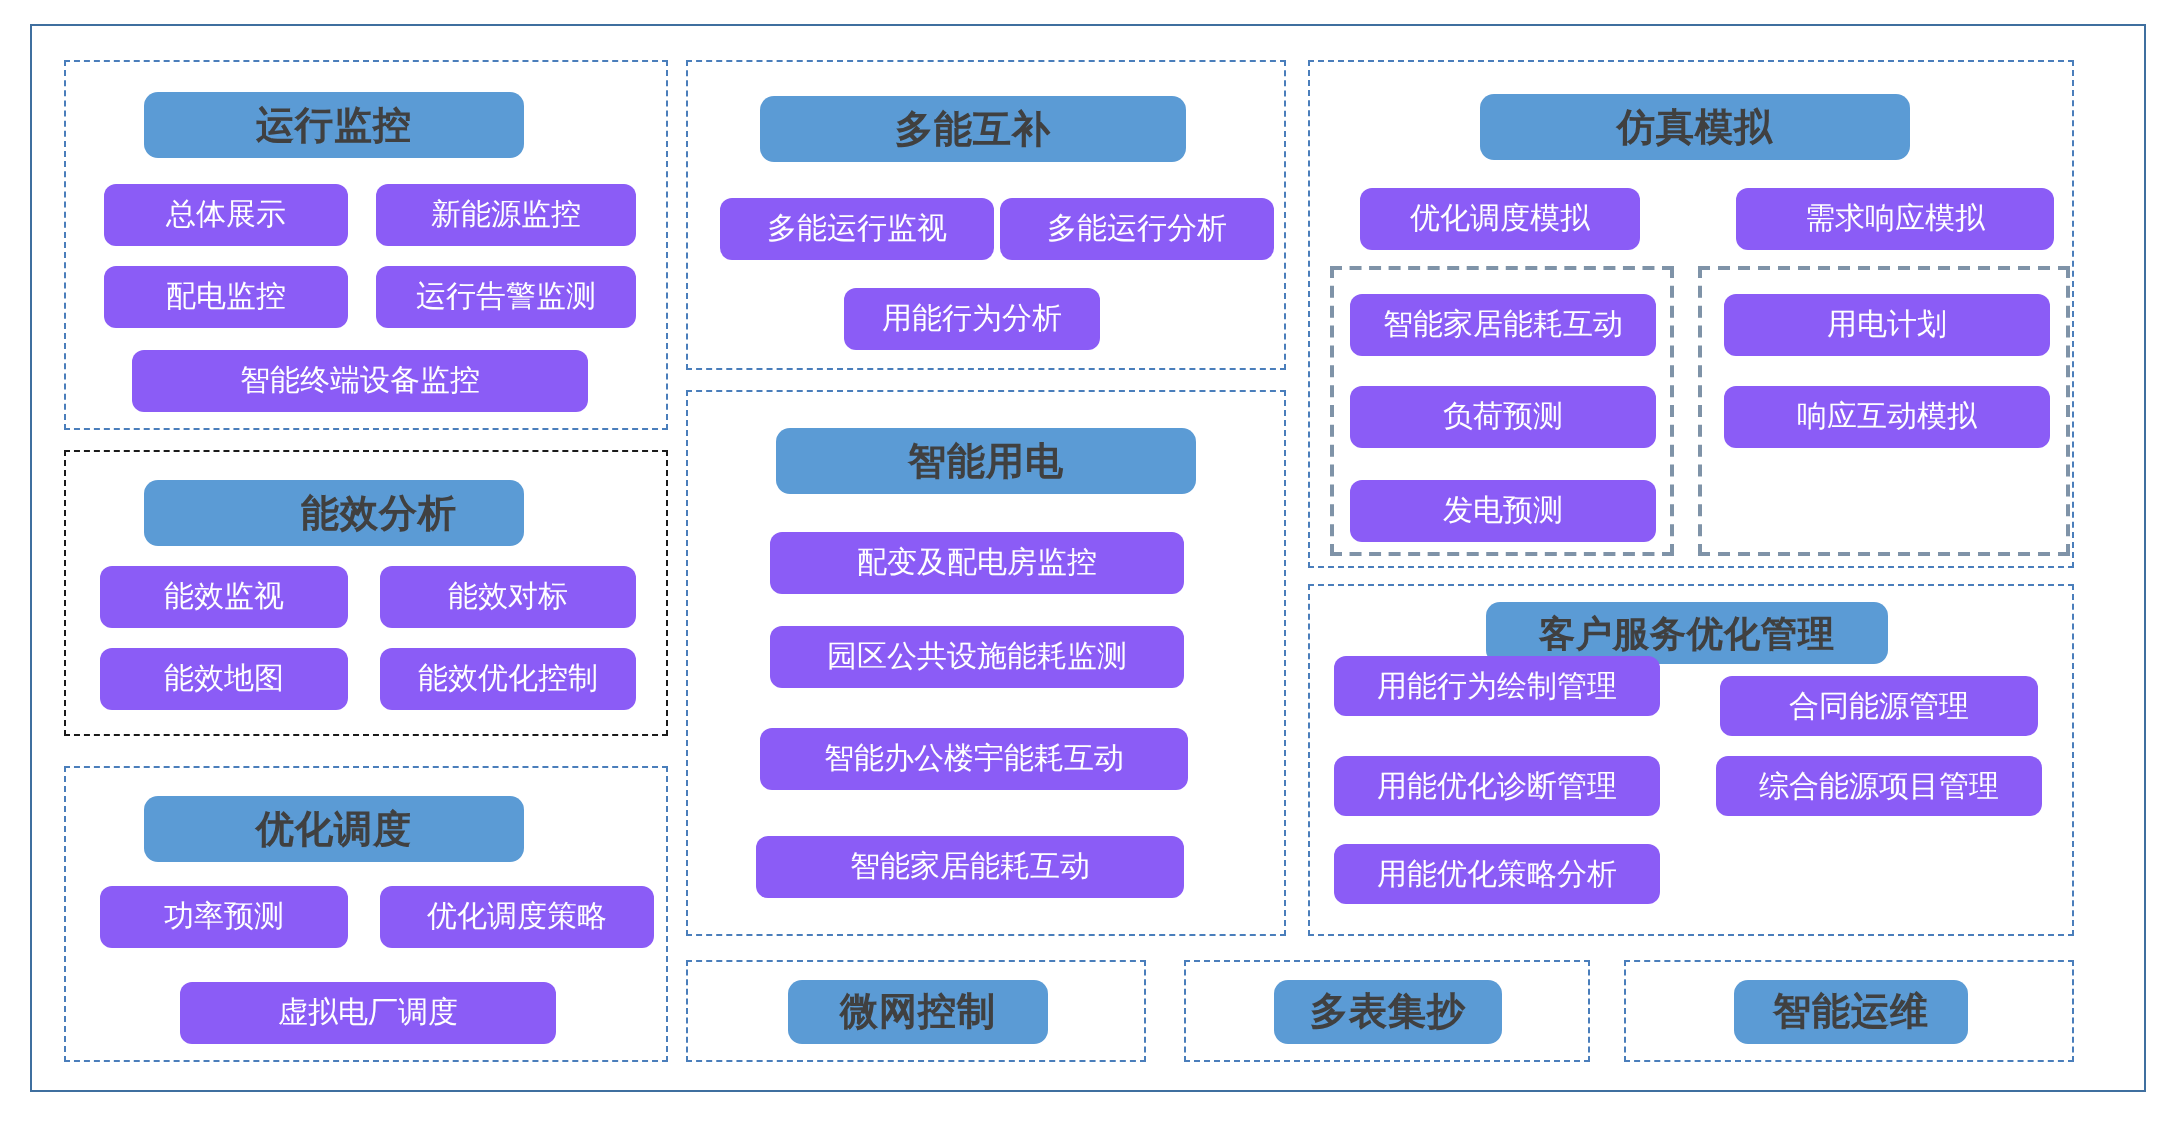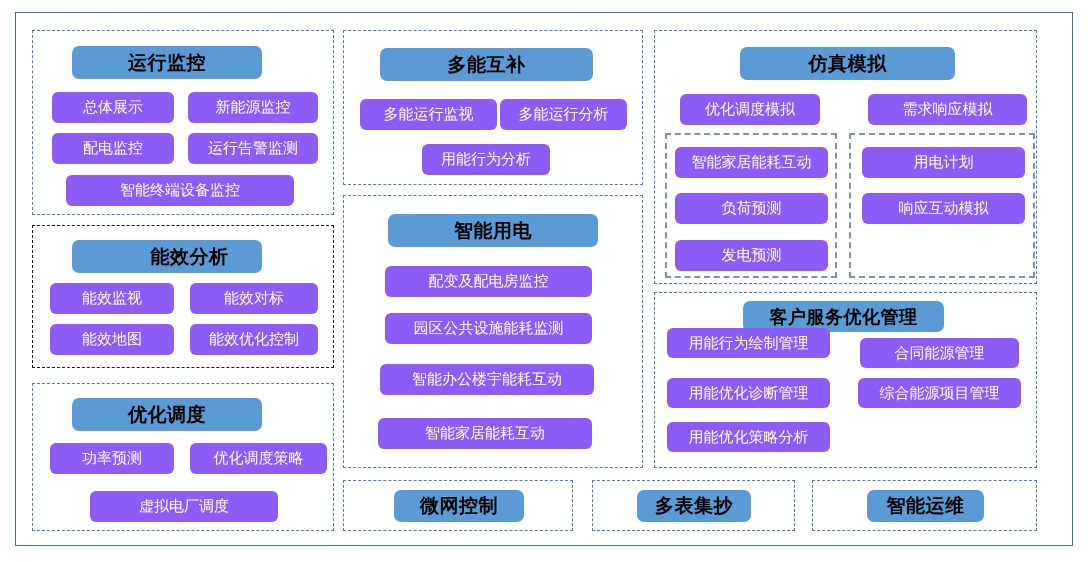--- a/index.html
+++ b/index.html
@@ -38,21 +38,21 @@
     border: 1.8px dashed #1a1a1a;
   }
   .module.gray-dash {
     border: 2px dashed #7f93a8;
   }
   
   .pill-header {
     position: absolute;
     box-sizing: border-box;
     background: #5b9bd5;
-    color: #000000;
+    color: #404040;
     border-radius: 7px;
     font-weight: bold;
     display: flex;
     align-items: center;
     justify-content: center;
     letter-spacing: 0.5px;
     white-space: nowrap;
   }
   
   .pill-item {
@@ -96,21 +96,21 @@
   </div>
   <div class="pill-header" style="left:72px; top:398px; width:190px; height:33px; font-size:19px;">优化调度</div>
   <div class="pill-item" style="left:50px; top:443px; width:124px; height:31px; font-size:15px;">功率预测</div>
   <div class="pill-item" style="left:190px; top:443px; width:137px; height:31px; font-size:15px;">优化调度策略</div>
   <div class="pill-item" style="left:90px; top:491px; width:188px; height:31px; font-size:15px;">虚拟电厂调度</div>
 
   <div class="module" style="left:343px; top:30px; width:300px; height:155px;">
   </div>
   <div class="pill-header" style="left:380px; top:48px; width:213px; height:33px; font-size:19px;">多能互补</div>
   <div class="pill-item" style="left:360px; top:99px; width:137px; height:31px; font-size:15px;">多能运行监视</div>
-  <div class="pill-item" style="left:500px; top:99px; width:127px; height:31px; font-size:15px;">多能运行分析</div>
+  <div class="pill-item" style="left:500px; top:99px; width:137px; height:31px; font-size:15px;">多能运行分析</div>
   <div class="pill-item" style="left:422px; top:144px; width:128px; height:31px; font-size:15px;">用能行为分析</div>
 
   <div class="module" style="left:343px; top:195px; width:300px; height:273px;">
   </div>
   <div class="pill-header" style="left:388px; top:214px; width:210px; height:33px; font-size:19px;">智能用电</div>
   <div class="pill-item" style="left:385px; top:266px; width:207px; height:31px; font-size:15px;">配变及配电房监控</div>
   <div class="pill-item" style="left:385px; top:313px; width:207px; height:31px; font-size:15px;">园区公共设施能耗监测</div>
   <div class="pill-item" style="left:380px; top:364px; width:214px; height:31px; font-size:15px;">智能办公楼宇能耗互动</div>
   <div class="pill-item" style="left:378px; top:418px; width:214px; height:31px; font-size:31px; font-size:15px;">智能家居能耗互动</div>
 

